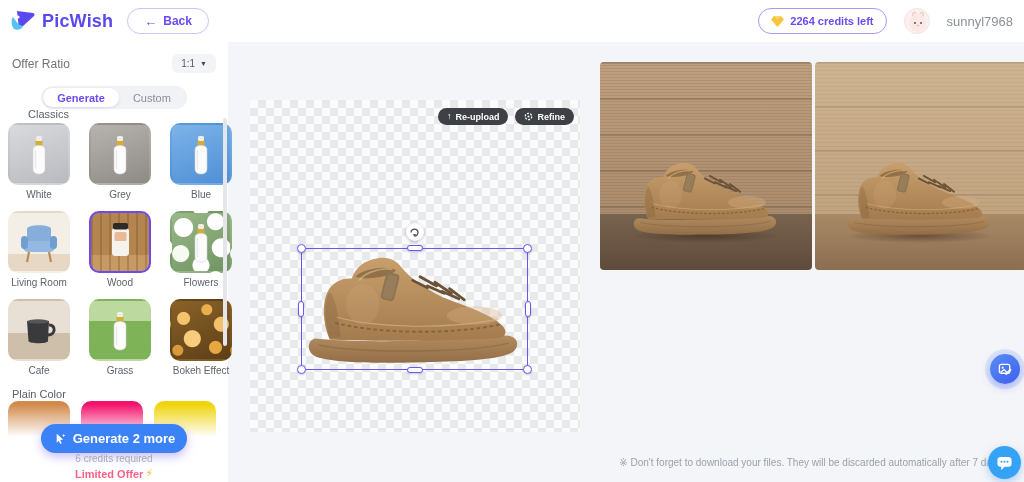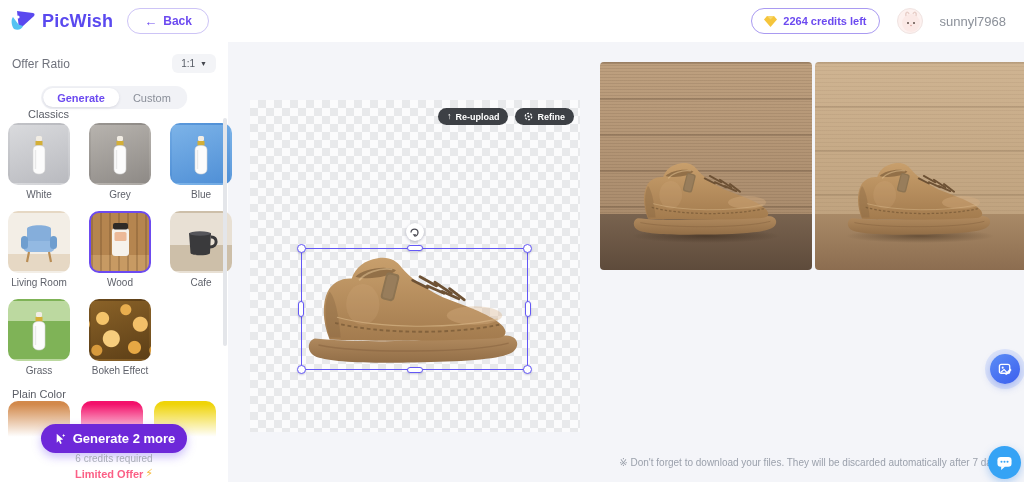--- a/index.html
+++ b/index.html
@@ -9,21 +9,21 @@
 
   
   .topbar { position:absolute; left:0; top:0; width:1024px; height:42px; background:#fff; display:flex; align-items:center; z-index:30; }
   .brand { display:flex; align-items:center; gap:6px; margin-left:10px; }
   .brand-name { font-size:18px; font-weight:bold; color:#5a49ef; letter-spacing:.2px; }
   .back-btn { margin-left:14px; height:26px; padding:0 16px; border:1px solid #cdc4f6; border-radius:14px; background:#fff; color:#6C4AF0; font-size:12px; font-weight:bold; display:flex; align-items:center; gap:6px; cursor:pointer; }
   .back-arrow { font-size:13px; line-height:1; }
   .topbar-right { margin-left:auto; display:flex; align-items:center; gap:17px; margin-right:2px; }
   .credits-pill { height:26px; padding:0 12px; border:1px solid #a99af1; border-radius:14px; background:#fff; display:flex; align-items:center; gap:6px; color:#6C4AF0; font-size:11px; font-weight:bold; cursor:pointer; }
   .avatar { width:26px; height:26px; border-radius:50%; background:#fdf1ef; border:1px solid #f0e4e2; position:relative; overflow:hidden; }
-  .username { font-size:13px; color:#8b9099; margin-right:16px; }
+  .username { font-size:13px; color:#8b9099; margin-right:9px; }
 
   
   .sidebar { position:absolute; left:0; top:42px; width:228px; height:440px; background:#fff; z-index:20; }
   .aspect-row { position:absolute; left:12px; right:12px; top:12px; display:flex; align-items:center; justify-content:space-between; }
   .aspect-label { font-size:12px; color:#6f727c; }
   .ratio-dd { background:#f3f4f7; border-radius:6px; padding:4px 9px; font-size:10px; color:#555a63; display:flex; align-items:center; gap:5px; cursor:pointer; }
   .ratio-caret { font-size:7px; color:#44474e; }
   .seg { position:absolute; left:50%; transform:translateX(-50%); top:44px; background:#f1f2f6; border-radius:13px; height:23px; display:flex; align-items:center; padding:2px; }
   .seg-opt { height:19px; border-radius:11px; padding:0 14px; font-size:11px; display:flex; align-items:center; cursor:pointer; color:#8a8f99; white-space:nowrap; }
   .seg-opt.active { background:#fff; color:#6C4AF0; font-weight:bold; box-shadow:0 1px 3px rgba(40,40,80,.12); }
@@ -46,21 +46,21 @@
   .t-cafe  { background:linear-gradient(180deg,#e8e0d4 0 55%,#cdbfa9 55% 100%); }
   .t-grass { background:linear-gradient(180deg,#bcd9a0 0 35%,#7fb357 35% 100%); }
   .t-bokeh { background:radial-gradient(circle at 20% 30%,#f5c46a 0 6px,rgba(0,0,0,0) 7px),radial-gradient(circle at 60% 15%,#e9ae4e 0 5px,rgba(0,0,0,0) 6px),radial-gradient(circle at 85% 40%,#f3c069 0 7px,rgba(0,0,0,0) 8px),radial-gradient(circle at 35% 65%,#f7cd7d 0 8px,rgba(0,0,0,0) 9px),radial-gradient(circle at 75% 80%,#e7a844 0 6px,rgba(0,0,0,0) 7px),radial-gradient(circle at 10% 85%,#d89a3c 0 5px,rgba(0,0,0,0) 6px),linear-gradient(160deg,#8a6228,#5d3f17); }
   .mug { position:absolute; left:50%; transform:translateX(-50%); bottom:10px; width:40px; height:40px; }
   .chair { position:absolute; left:50%; transform:translateX(-50%); bottom:6px; width:44px; height:44px; }
   .jar { position:absolute; left:50%; transform:translateX(-50%); bottom:10px; width:40px; height:42px; }
   .swatch-row { position:absolute; left:8px; top:359px; width:212px; display:grid; grid-template-columns:repeat(3,62px); gap:11px; }
   .swatch { width:62px; height:44px; border-radius:10px; cursor:pointer; }
   .side-fade { position:absolute; left:0; bottom:0; width:228px; height:78px; background:linear-gradient(180deg,rgba(255,255,255,0),#fff 42%); pointer-events:none; }
   .gen-stack { position:absolute; left:0; bottom:0; width:228px; text-align:center; }
-  .gen-btn { display:inline-flex; align-items:center; justify-content:center; gap:7px; width:146px; height:29px; border:none; border-radius:15px; background:#6d28d9; color:#fff; font-size:13px; font-weight:bold; cursor:pointer; box-shadow:0 4px 10px rgba(108,74,240,.35); }
+  .gen-btn { display:inline-flex; align-items:center; justify-content:center; gap:7px; width:146px; height:29px; border:none; border-radius:15px; background:#3b82f6; color:#fff; font-size:13px; font-weight:bold; cursor:pointer; box-shadow:0 4px 10px rgba(108,74,240,.35); }
   .credits-note { font-size:10px; color:#a6abb5; }
   .offer { margin-top:3px; margin-bottom:2px; font-size:11px; font-weight:bold; color:#FB5F86; display:flex; align-items:center; justify-content:center; gap:2px; }
   .bolt { color:#F5B93C; font-size:11px; }
   .scroll-thumb { position:absolute; right:1px; top:76px; width:4px; height:228px; border-radius:2px; background:#e4e6ea; cursor:pointer; }
 
   
   .workspace { position:absolute; left:228px; top:42px; width:796px; height:440px; background:#f4f5f9; }
   .canvas { position:absolute; left:22px; top:58px; width:330px; height:332px;
     background:conic-gradient(#e8e9eb 90deg,#fbfbfc 90deg 180deg,#e8e9eb 180deg 270deg,#fbfbfc 270deg);
     background-size:16px 16px; }
@@ -247,20 +247,28 @@
       </div>
       <div class="cell">
         <div class="thumb t-wood selected">
           <svg class="jar" viewBox="0 0 40 42">
               <use href="#jar"></use>
             </svg>
         </div>
         <div class="thumb-label">Wood</div>
       </div>
       <div class="cell">
+        <div class="thumb t-flowers">
+          <svg class="bottle" viewBox="0 0 24 40">
+              <use href="#bottle"></use>
+            </svg>
+        </div>
+        <div class="thumb-label">Flowers</div>
+      </div>
+      <div class="cell">
         <div class="thumb t-cafe">
           <svg class="mug" viewBox="0 0 40 40">
               <use href="#mug"></use>
             </svg>
         </div>
         <div class="thumb-label">Cafe</div>
       </div>
       <div class="cell">
         <div class="thumb t-grass">
           <svg class="bottle" viewBox="0 0 24 40">

